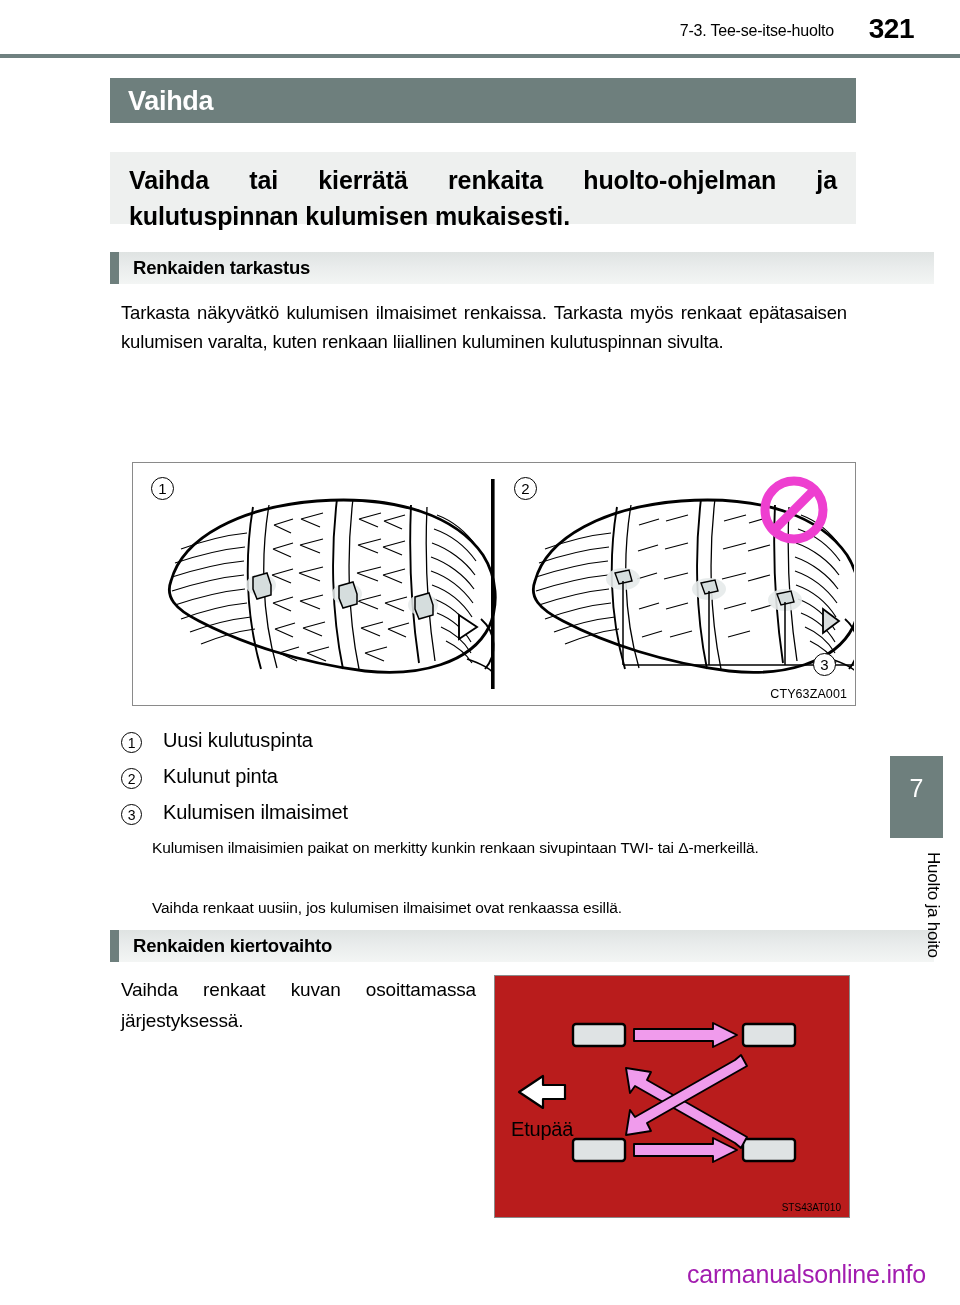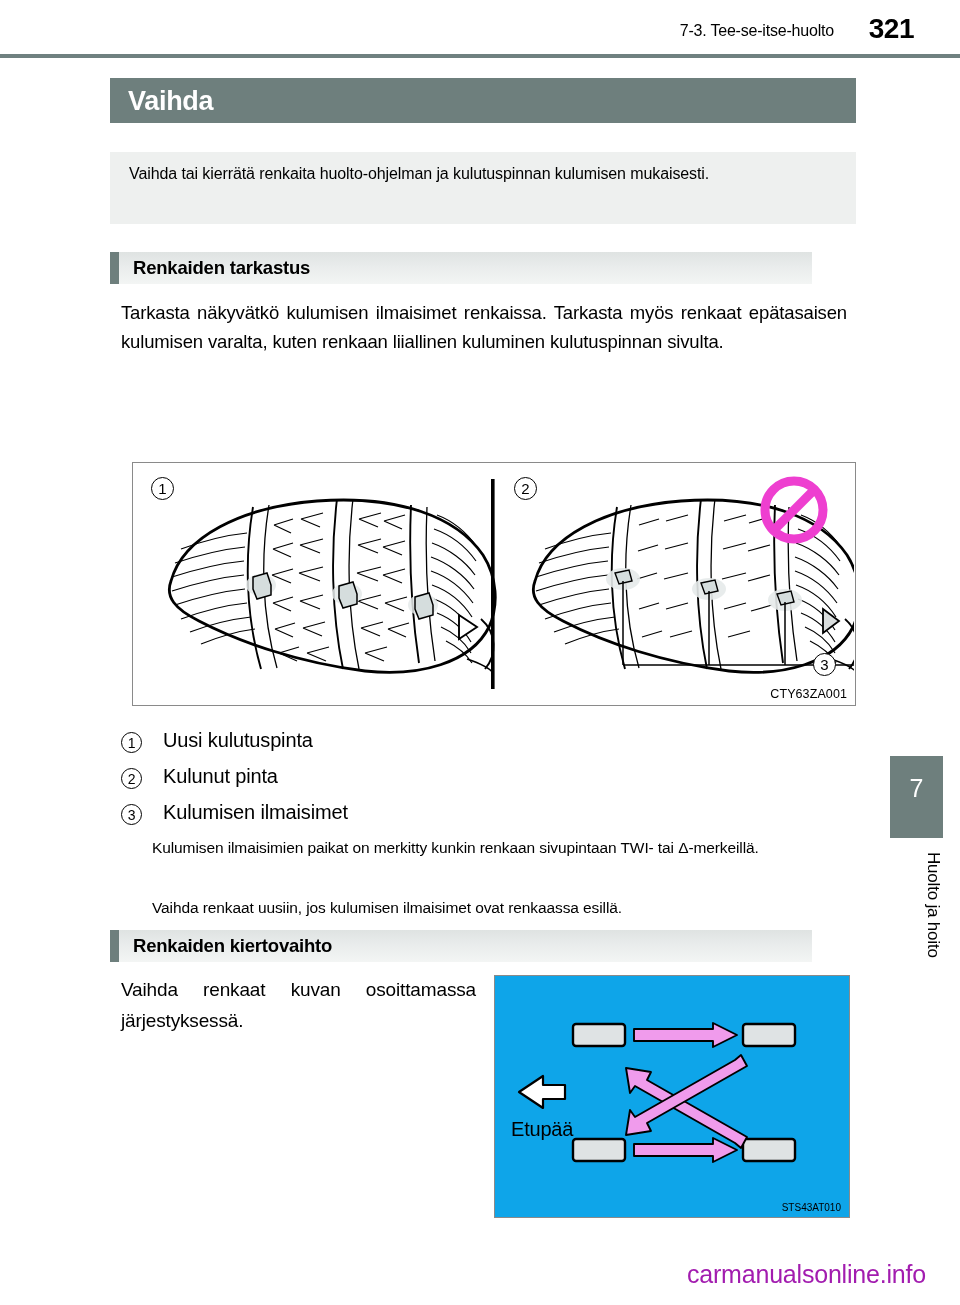--- a/index.html
+++ b/index.html
@@ -76,33 +76,33 @@
     position: absolute;
     left: 110px;
     top: 152px;
     width: 746px;
     height: 72px;
     background: #eef0ef;
     box-sizing: border-box;
     padding: 11px 19px 0 19px;
   }
   #notice-text {
-    font-size: 16px;
-    font-weight: normal;
+    font-size: 25px;
+    font-weight: bold;
     line-height: 1.42;
     text-align: justify;
     text-align-last: left;
     letter-spacing: -0.1px;
   }
 
   
   .subheader {
     position: absolute;
     left: 110px;
-    width: 702px;
+    width: 824px;
     height: 32px;
     background: linear-gradient(to bottom, #dfe3e2 0%, #e9ecec 45%, #f3f5f4 100%);
     box-sizing: border-box;
     border-left: 9px solid #6e7f7d;
   }
   .subheader-text {
     position: absolute;
     left: 14px;
     top: 5px;
     font-size: 18.5px;
@@ -228,21 +228,21 @@
     letter-spacing: -0.1px;
   }
 
   #figure-rotation {
     position: absolute;
     left: 494px;
     top: 975px;
     width: 356px;
     height: 243px;
     border: 1.5px solid #8a8a8a;
-    background: #0ea5e9;
+    background: #b91c1c;
     box-sizing: border-box;
   }
   #figure-rotation-code {
     position: absolute;
     right: 8px;
     bottom: 4px;
     font-size: 10px;
   }
 
   

